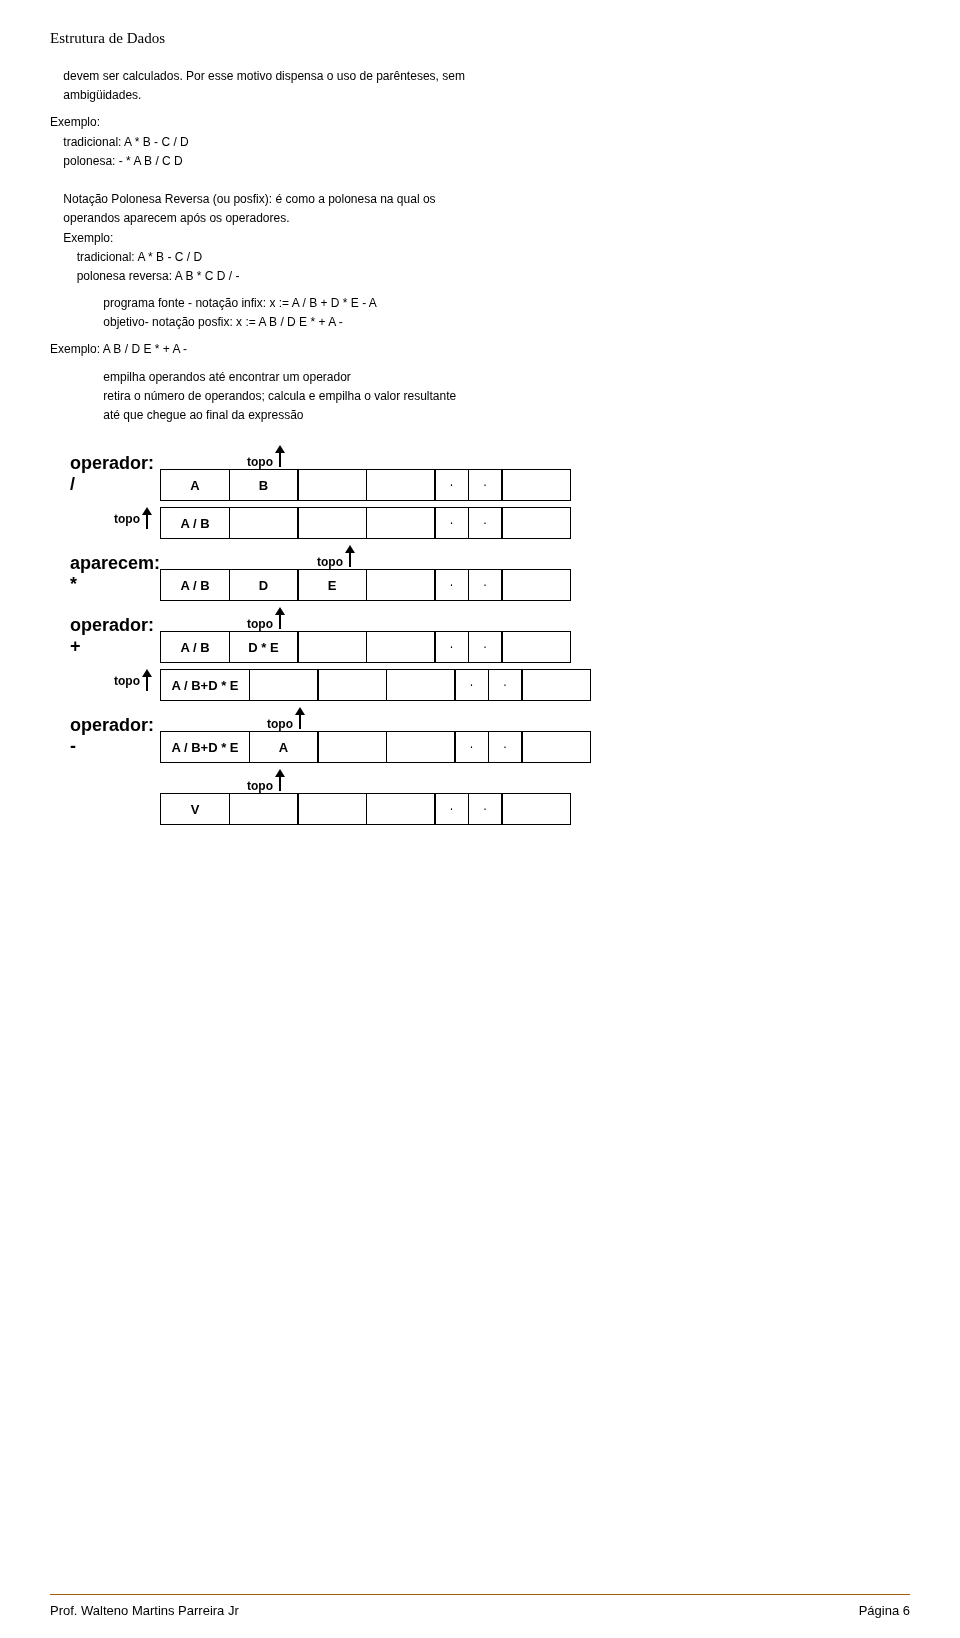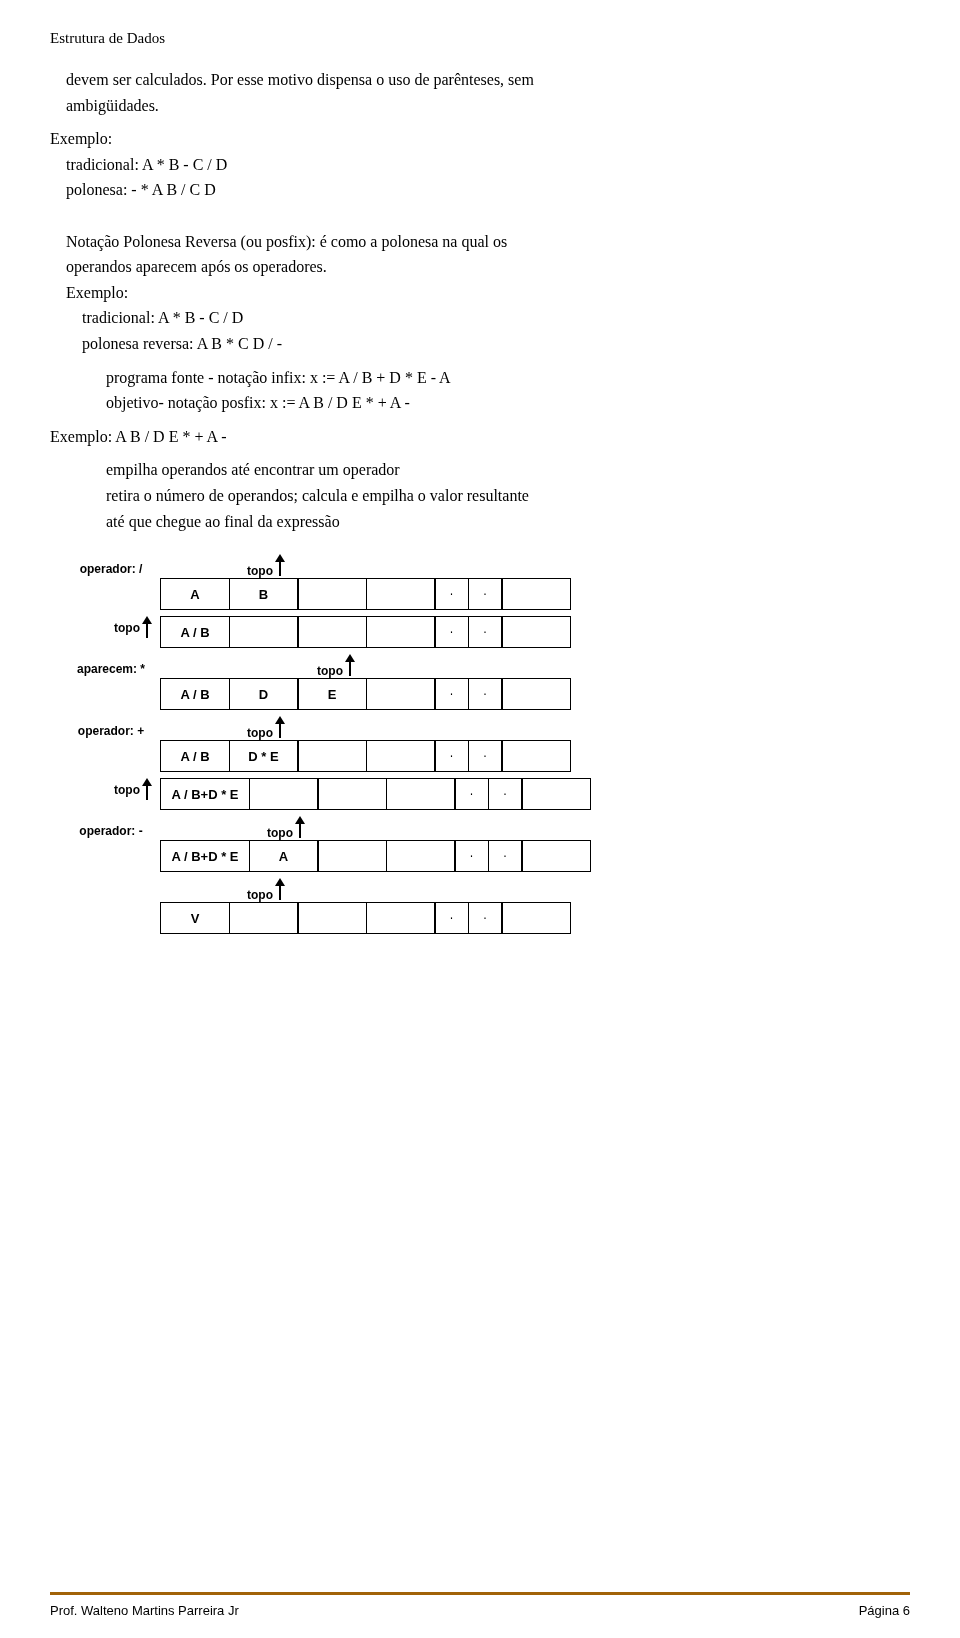--- a/index.html
+++ b/index.html
@@ -16,46 +16,46 @@
       padding: 30px 50px 60px 50px;
     }
     .header-title {
       font-family: Liberation Serif, serif;
       font-size: 15px;
       font-weight: normal;
       color: #000;
       margin-bottom: 20px;
     }
     .content-text {
-      font-family: Liberation Serif, serif;
-      font-size: 16px;
+      font-family: Liberation Sans, sans-serif;
+      font-size: 12px;
       line-height: 1.6;
       white-space: pre-wrap;
       margin-bottom: 10px;
     }
     .section-block {
       margin-bottom: 8px;
     }
     
     .diagram-area {
       margin-top: 20px;
       margin-left: 20px;
     }
     .diagram-row {
       display: flex;
       align-items: flex-start;
       margin-bottom: 0px;
       position: relative;
     }
     .operator-label {
       font-family: Arial, sans-serif;
-      font-size: 12px;
+      font-size: 18px;
       font-weight: bold;
       width: 90px;
-      text-align: center;
+      text-align: left;
       padding-right: 8px;
       margin-top: 8px;
     }
     .stack-section {
       display: flex;
       flex-direction: column;
       align-items: flex-start;
     }
     .stack-row {
       display: flex;
@@ -111,21 +111,21 @@
       margin-bottom: 0;
     }
     .footer {
       position: absolute;
       bottom: 20px;
       left: 50px;
       right: 50px;
       display: flex;
       justify-content: space-between;
       align-items: center;
-      border-top: 3px solid #a16207;
+      border-top: 1px solid #a16207;
       padding-top: 8px;
       font-family: Arial, sans-serif;
       font-size: 13px;
     }
     .indent {
       margin-left: 40px;
     }
   </style>
 </head>
 <body>

